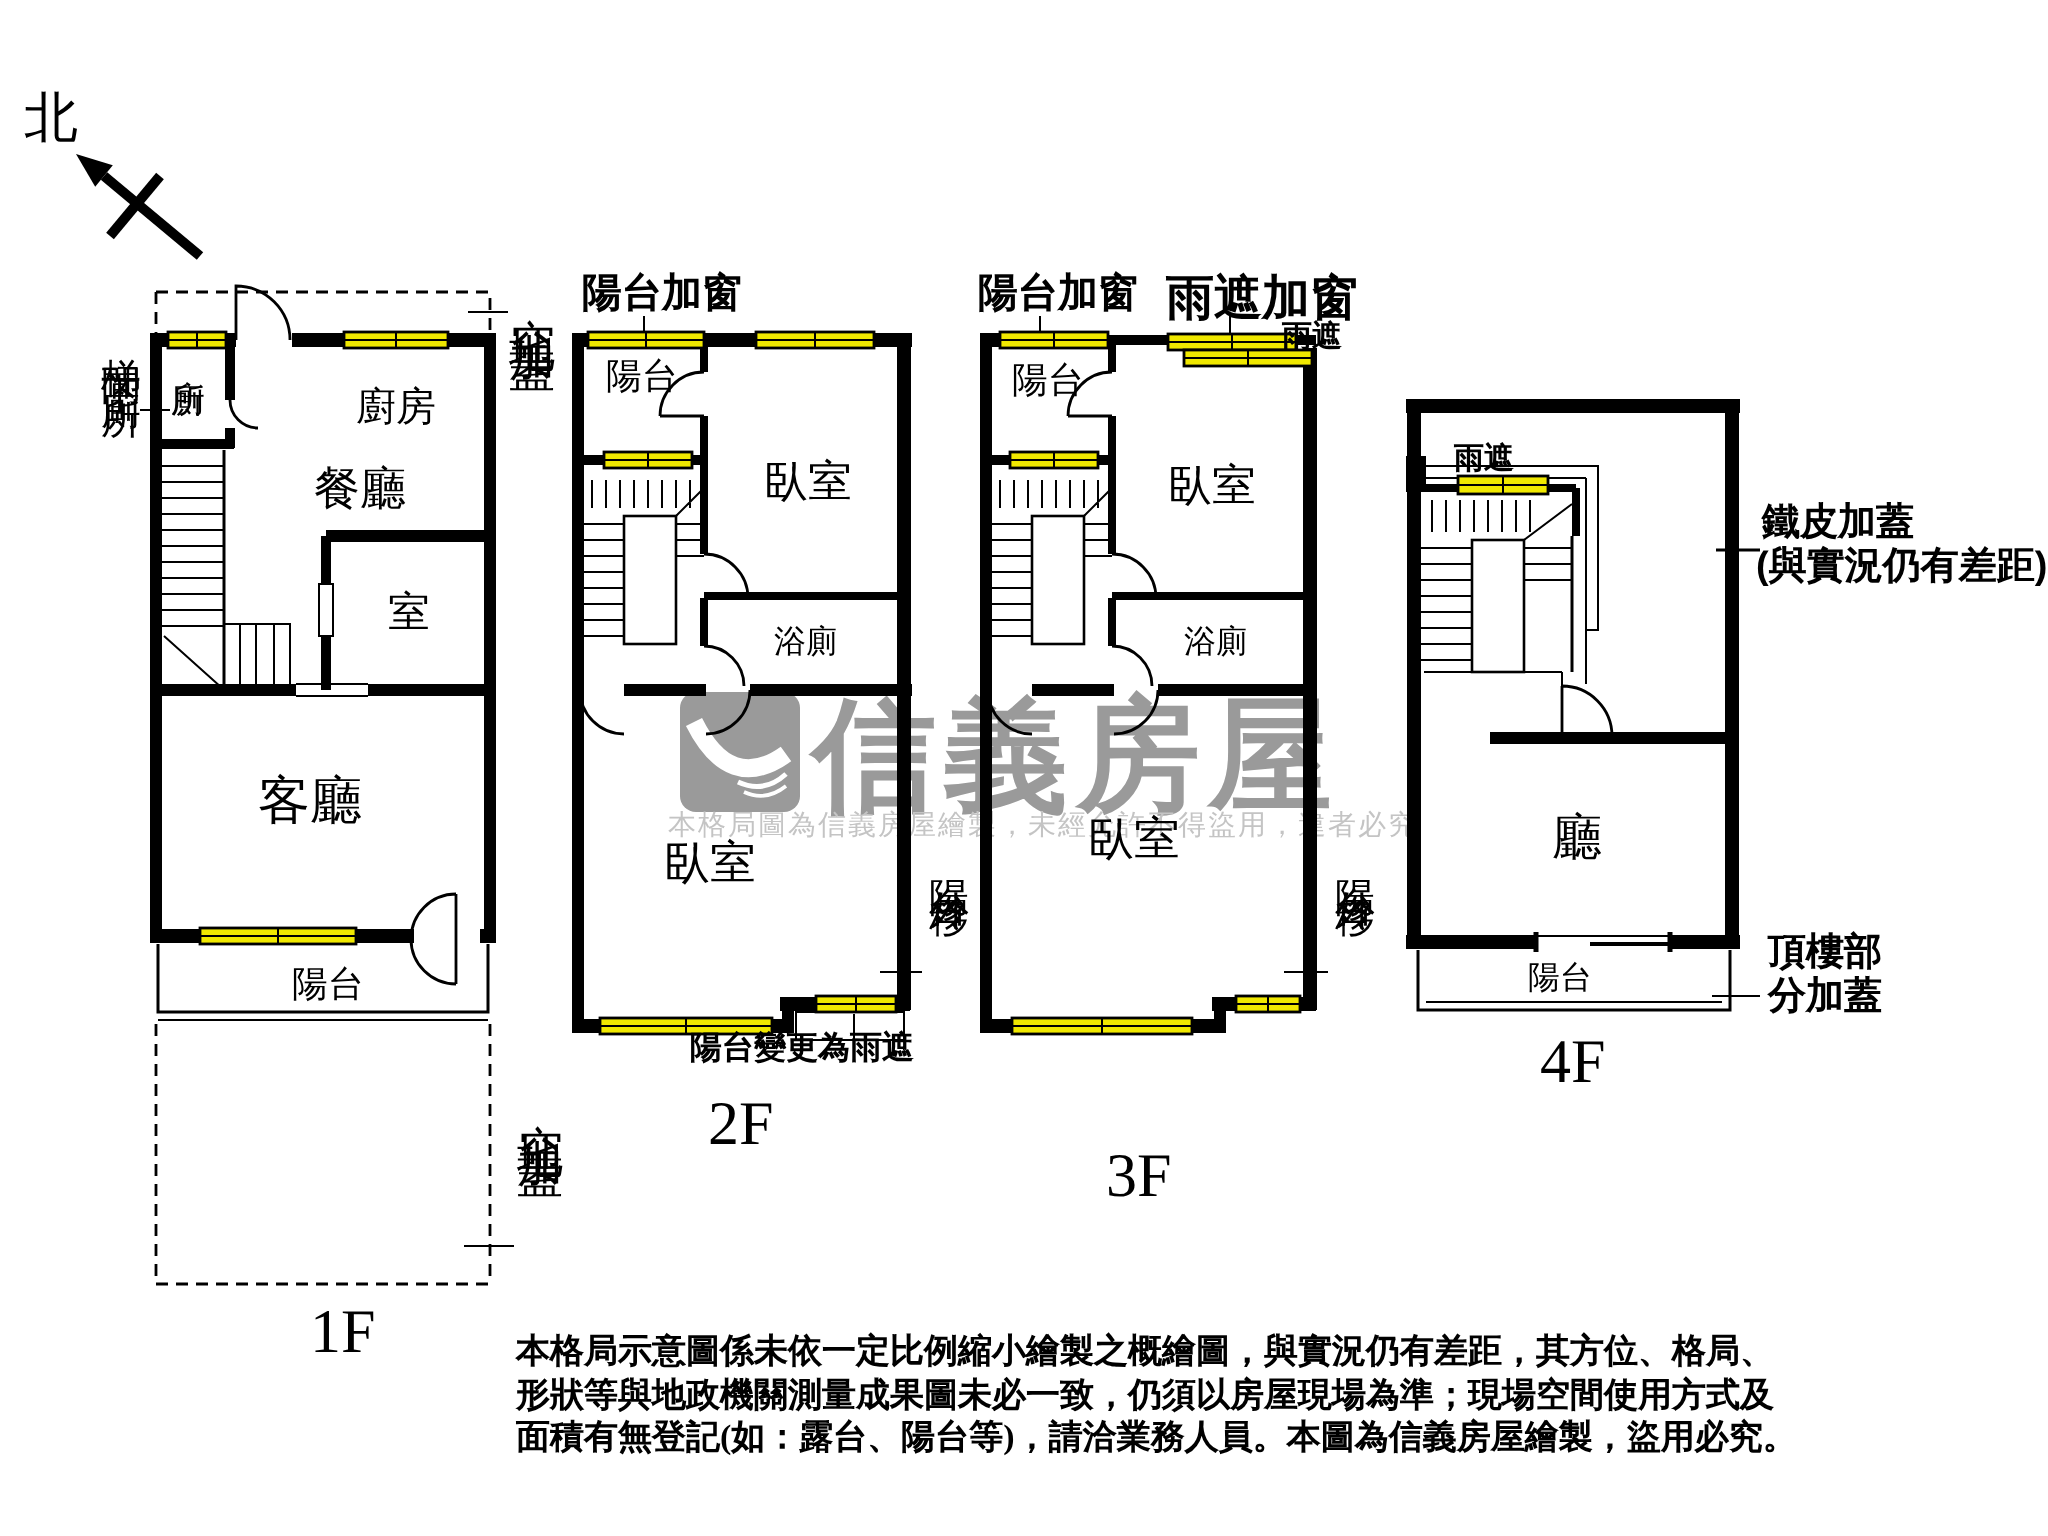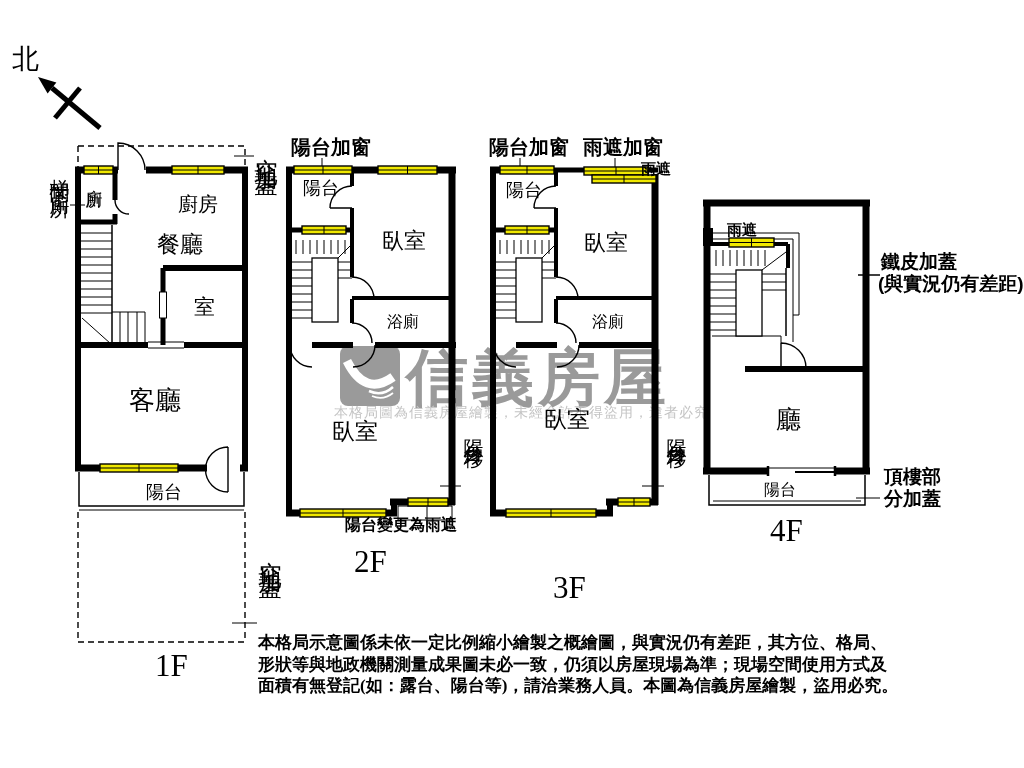--- a/index.html
+++ b/index.html
@@ -19,21 +19,21 @@
   .arc{stroke:#000;stroke-width:1.4;fill:none}
   .dash{stroke:#000;stroke-width:1.4;fill:none;stroke-dasharray:6 4}
   .win rect{fill:#f0e800;stroke:#000;stroke-width:1.4}
   .win line{stroke:#000;stroke-width:1}
   .voidbox{fill:#fff;stroke:#000;stroke-width:1.3}
   #watermark{position:absolute;z-index:1;}
   #wm-brand{position:absolute;left:406px;top:336px;font-size:62px;font-weight:bold;
             color:#9a9a9a;letter-spacing:4px;white-space:nowrap;}
   #wm-notice{position:absolute;left:334px;top:404px;font-size:14px;color:#c4c4c4;
              letter-spacing:1px;white-space:nowrap;}
-  #disclaimer{position:absolute;left:258px;top:632px;width:662px;z-index:3;
+  #disclaimer{position:absolute;left:258px;top:665px;width:662px;z-index:3;
               font-family:"Liberation Serif",serif;font-weight:bold;font-size:17px;
               line-height:21.5px;color:#000;}
 </style>
 </head>
 <body>
 
 <div id="stage">
 
   <div id="watermark">
     <svg width="62" height="62" style="position:absolute;left:339px;top:345px;">
@@ -261,21 +261,21 @@
   <div class="lbl b" style="left:291px;top:136px;font-size:20px;">陽台加窗</div>
   <div class="lbl" style="left:303px;top:178px;font-size:18px;">陽台</div>
   <div class="lbl" style="left:382px;top:228px;font-size:22px;">臥室</div>
   <div class="lbl" style="left:387px;top:313px;font-size:16px;">浴廁</div>
   <div class="lbl" style="left:332px;top:418px;font-size:23px;">臥室</div>
   <div class="lbl v" style="left:462px;top:424px;font-size:20px;letter-spacing:3px;">陽台外移</div>
   <div class="lbl b" style="left:345px;top:516px;font-size:16px;">陽台變更為雨遮</div>
   <div class="lbl flabel" style="left:354px;top:544px;">2F</div>
 
   <div class="lbl b" style="left:489px;top:136px;font-size:20px;">陽台加窗</div>
-  <div class="lbl b" style="left:583px;top:136px;font-size:20px;text-align:right;">雨遮加窗</div>
+  <div class="lbl b" style="left:583px;top:136px;font-size:24px;text-align:right;">雨遮加窗</div>
   <div class="lbl b" style="left:641px;top:160px;font-size:15px;">雨遮</div>
   <div class="lbl" style="left:506px;top:180px;font-size:18px;">陽台</div>
   <div class="lbl" style="left:584px;top:230px;font-size:22px;">臥室</div>
   <div class="lbl" style="left:592px;top:313px;font-size:16px;">浴廁</div>
   <div class="lbl" style="left:544px;top:406px;font-size:23px;">臥室</div>
   <div class="lbl v" style="left:665px;top:424px;font-size:20px;letter-spacing:3px;">陽台外移</div>
   <div class="lbl flabel" style="left:553px;top:522px;margin-top:48px;">3F</div>
 
   <div class="lbl b" style="left:727px;top:221px;font-size:15px;">雨遮</div>
   <div class="lbl b" style="left:881px;top:251px;font-size:19px;">鐵皮加蓋</div>

